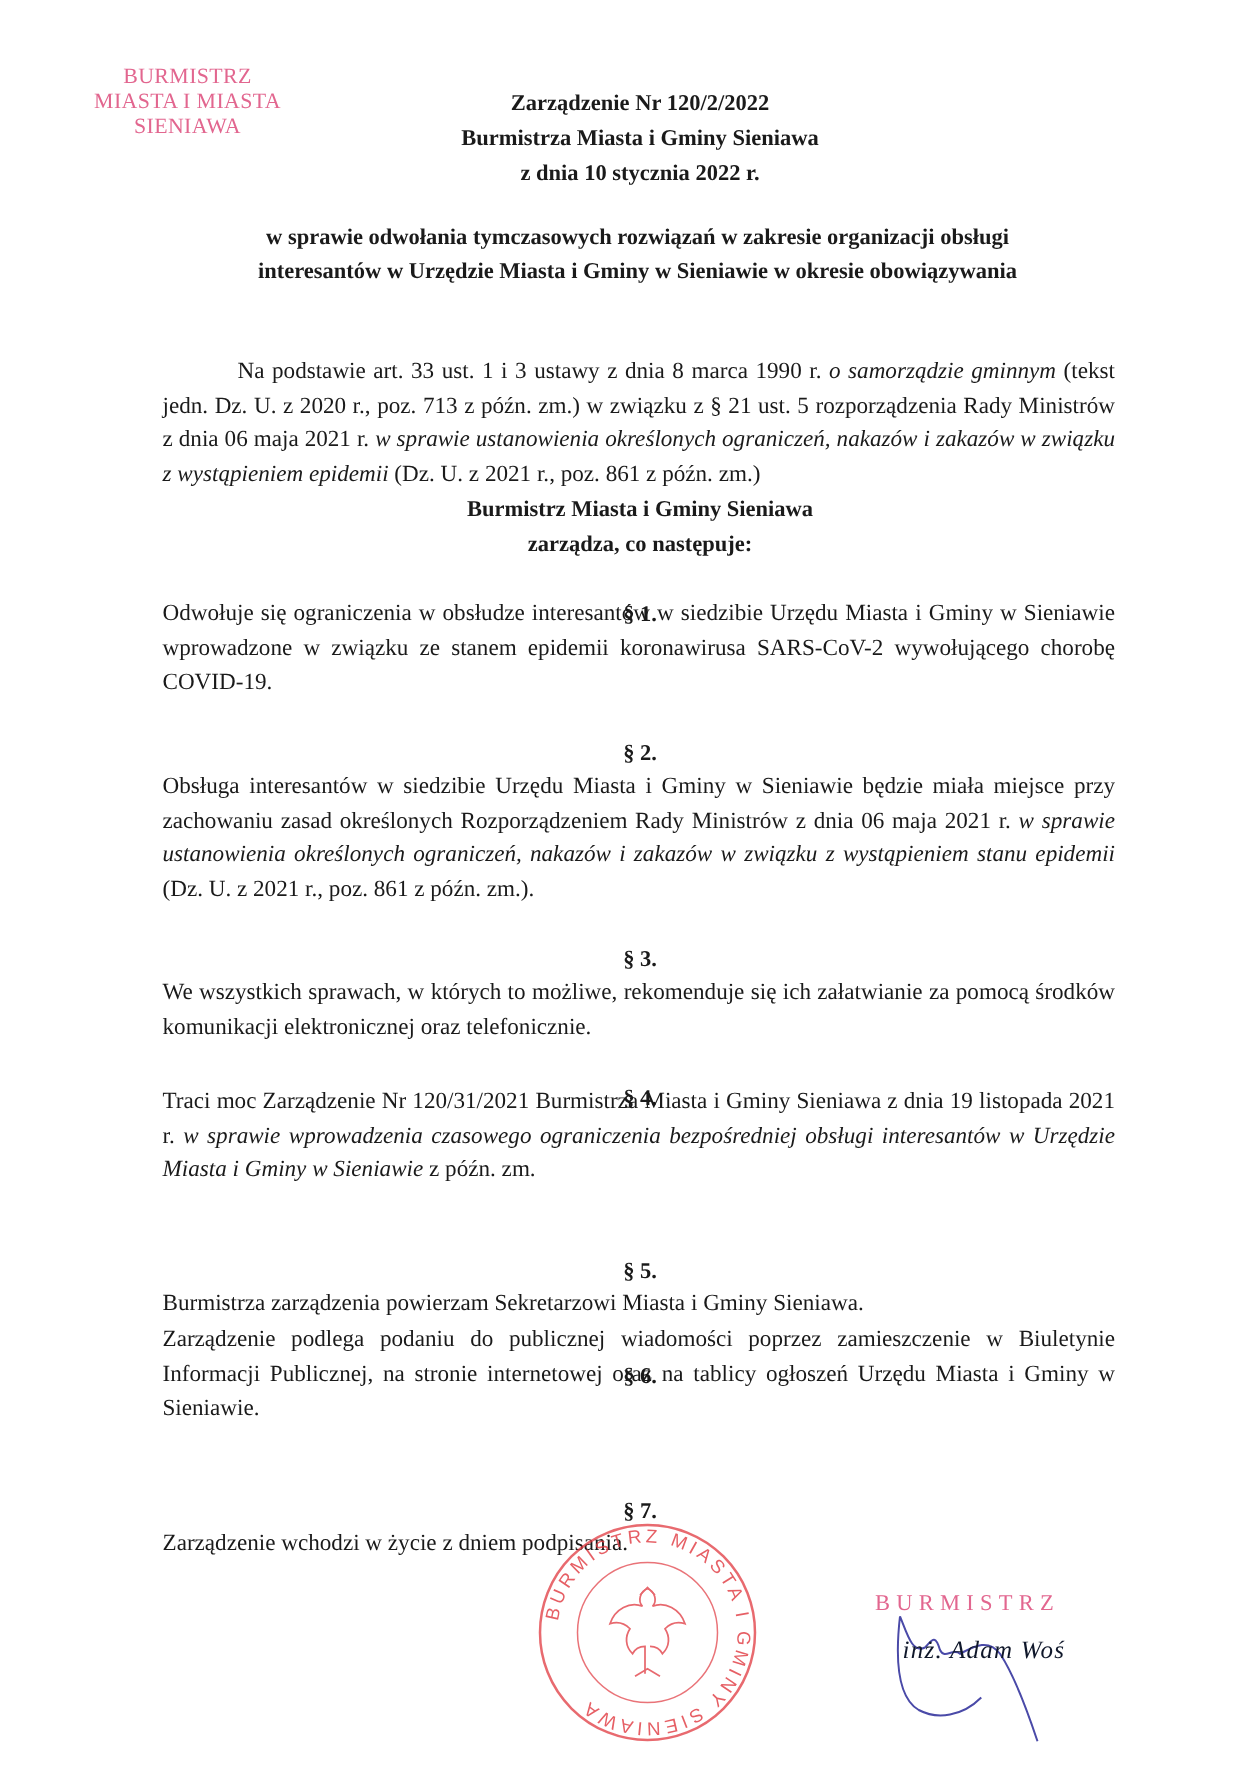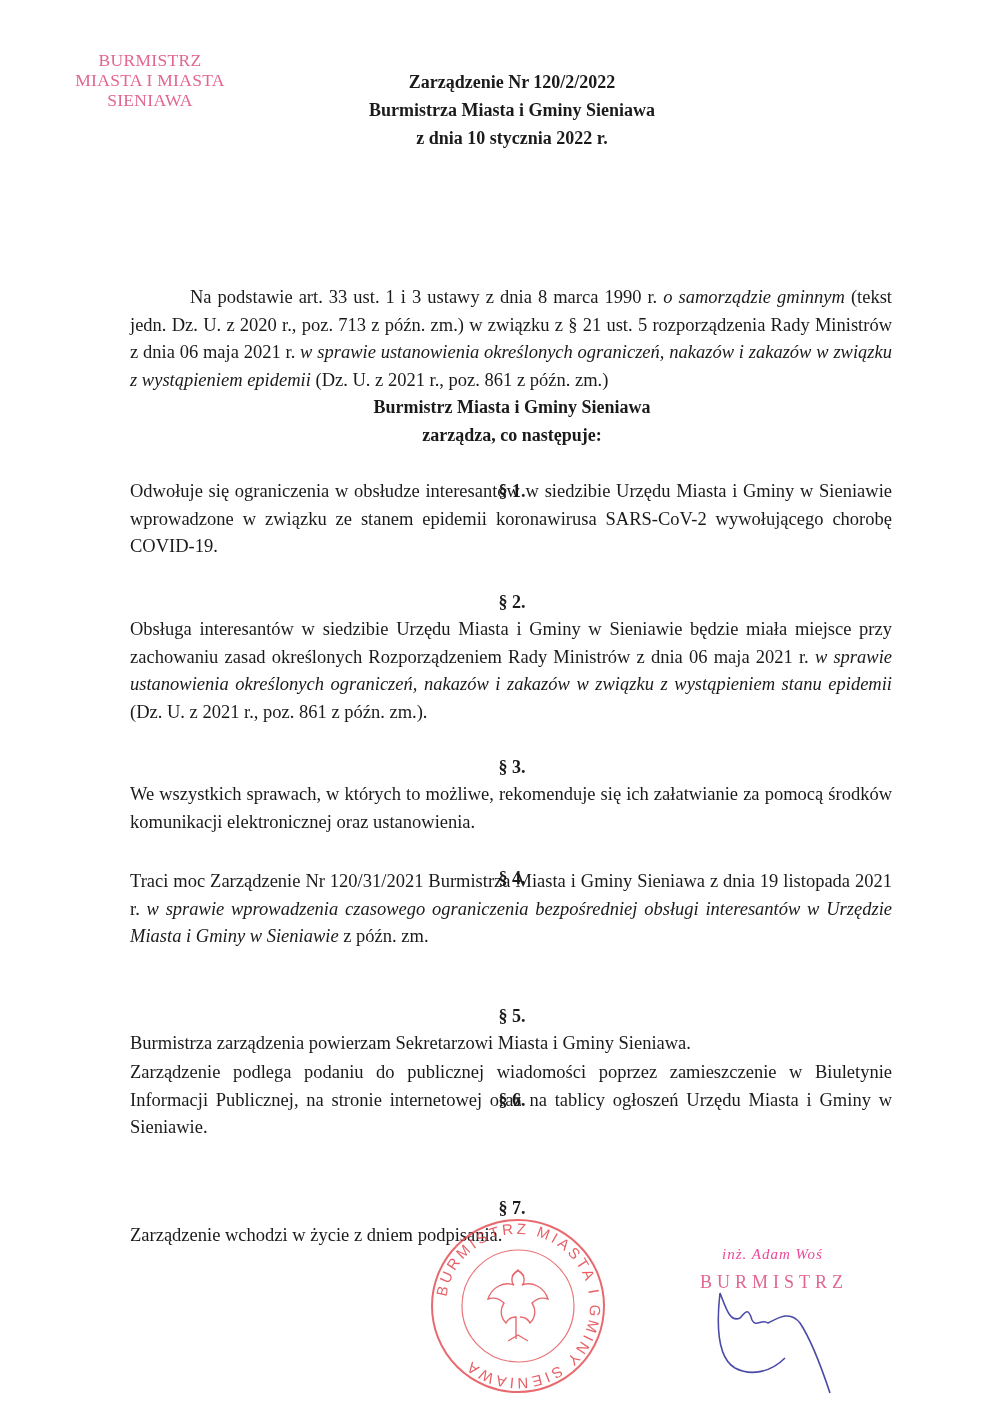--- a/index.html
+++ b/index.html
@@ -11,51 +11,53 @@
   .title { left: 0; width: 1024px; text-align: center; font-weight: bold; font-size: 18px; }
   .subject { left: 130px; width: 760px; text-align: center; font-weight: bold; font-size: 18px; line-height: 27px; top: 176px; }
   .para { left: 130px; width: 762px; font-size: 18.5px; line-height: 27.5px; text-align: justify; }
   .center-bold { left: 0; width: 1024px; text-align: center; font-weight: bold; font-size: 18px; }
   .sec { left: 0; width: 1024px; text-align: center; font-weight: bold; font-size: 18px; }
   i { }
   .indent { text-indent: 60px; }
   .seal { left: 428px; top: 1216px; width: 180px; height: 180px; }
   .sig { left: 690px; top: 1268px; width: 200px; height: 130px; }
   .sig-title { left: 700px; top: 1272px; color: #e2668f; font-size: 18px; letter-spacing: 5px; }
-  .sig-name { left: 722px; top: 1246px; color: #ec4899; font-size: 15px; font-style: italic; letter-spacing: 1px; }
+  .sig-name { left: 722px; top: 1309px; color: #0f172a; font-size: 20px; font-style: italic; letter-spacing: 1px; }
 </style>
 </head>
 <body>
 
 <div class="abs stamp-top">
   <div>BURMISTRZ</div>
   <div>MIASTA I MIASTA</div>
   <div>SIENIAWA</div>
 </div>
 
 <div class="abs title" style="top:72px">Zarządzenie Nr 120/2/2022</div>
 <div class="abs title" style="top:100px">Burmistrza Miasta i Gminy Sieniawa</div>
 <div class="abs title" style="top:128px">z dnia 10 stycznia 2022 r.</div>
 
 <div class="abs subject">
+  <div>w sprawie odwołania tymczasowych rozwiązań w zakresie organizacji obsługi</div>
+  <div>interesantów w Urzędzie Miasta i Gminy w Sieniawie w okresie obowiązywania</div>
 </div>
 
 <div class="abs para indent" style="top:284px"><span>Na podstawie art. 33 ust. 1 i 3 ustawy z dnia 8 marca 1990 r. </span><i>o samorządzie gminnym</i><span> (tekst jedn. Dz. U. z 2020 r., poz. 713 z późn. zm.) w związku z  § 21 ust. 5 rozporządzenia Rady Ministrów z dnia 06 maja 2021 r. </span><i>w sprawie ustanowienia określonych ograniczeń, nakazów i zakazów w związku z wystąpieniem epidemii</i><span> (Dz. U. z 2021 r., poz. 861 z późn. zm.)</span></div>
 
 <div class="abs center-bold" style="top:397px">Burmistrz Miasta i Gminy Sieniawa</div>
 <div class="abs center-bold" style="top:425px">zarządza, co następuje:</div>
 
 <div class="abs sec" style="top:481px">§ 1.</div>
 <div class="abs para" style="top:478px">Odwołuje się ograniczenia w obsłudze interesantów w siedzibie Urzędu Miasta i Gminy w Sieniawie wprowadzone w związku ze stanem epidemii koronawirusa SARS-CoV-2 wywołującego chorobę COVID-19.</div>
 
 <div class="abs sec" style="top:592px">§ 2.</div>
 <div class="abs para" style="top:616px"><span>Obsługa interesantów w siedzibie Urzędu Miasta i Gminy w Sieniawie będzie miała miejsce przy zachowaniu zasad określonych Rozporządzeniem Rady Ministrów z dnia 06 maja 2021 r. </span><i>w sprawie ustanowienia określonych ograniczeń, nakazów i zakazów w związku z wystąpieniem stanu epidemii</i><span> (Dz. U. z 2021 r., poz. 861 z późn. zm.).</span></div>
 
 <div class="abs sec" style="top:757px">§ 3.</div>
-<div class="abs para" style="top:781px">We wszystkich sprawach, w których to możliwe, rekomenduje się ich załatwianie za pomocą środków komunikacji elektronicznej oraz ustanowienia.</div>
+<div class="abs para" style="top:781px">We wszystkich sprawach, w których to możliwe, rekomenduje się ich załatwianie za pomocą środków komunikacji elektronicznej oraz telefonicznie.</div>
 
 <div class="abs sec" style="top:868px">§ 4.</div>
 <div class="abs para" style="top:868px"><span>Traci moc Zarządzenie Nr 120/31/2021 Burmistrza Miasta i Gminy Sieniawa z dnia 19 listopada 2021 r. </span><i>w sprawie wprowadzenia czasowego ograniczenia bezpośredniej obsługi interesantów w Urzędzie Miasta i Gminy w Sieniawie</i><span> z późn. zm.</span></div>
 
 <div class="abs sec" style="top:1006px">§ 5.</div>
 <div class="abs para" style="top:1030px">Burmistrza zarządzenia powierzam Sekretarzowi Miasta i Gminy Sieniawa.</div>
 
 <div class="abs sec" style="top:1090px">§ 6.</div>
 <div class="abs para" style="top:1059px">Zarządzenie podlega podaniu do publicznej wiadomości poprzez zamieszczenie w Biuletynie Informacji Publicznej, na stronie internetowej oraz na tablicy ogłoszeń Urzędu Miasta i Gminy w Sieniawie.</div>
 

